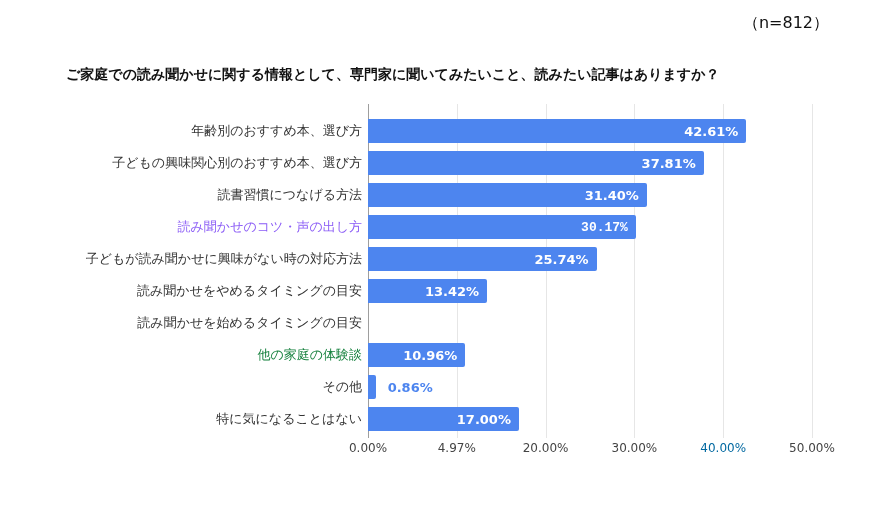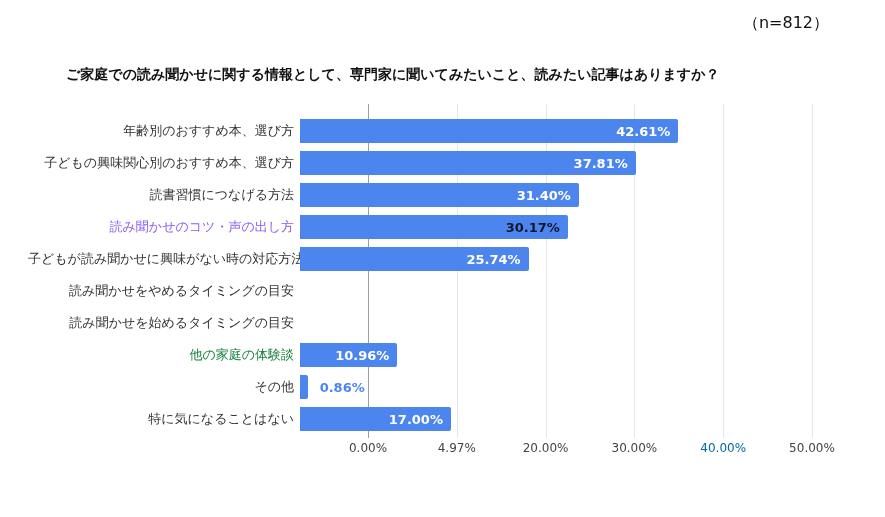--- a/index.html
+++ b/index.html
@@ -49,21 +49,21 @@
     top: 115px;
     left: 0;
     width: 812px;
   }
   .row {
     display: flex;
     align-items: center;
     height: 32px;
   }
   .cat-label {
-    width: 300px;
+    width: 368px;
     padding-right: 6px;
     text-align: right;
     font-size: 13px;
     color: #333333;
     white-space: nowrap;
   }
   .track {
     position: relative;
     width: 444px;
     height: 24px;
@@ -140,34 +140,39 @@
         <div class="track">
           <div class="bar" style="width: 62.8%; background: rgb(77, 133, 239);">
             <div class="val" style="color: rgb(255, 255, 255);">31.40%</div>
           </div>
         </div>
       </div>
       <div class="row">
         <div class="cat-label" style="color: #8b5cf6; padding-left: 48px;">読み聞かせのコツ・声の出し方</div>
         <div class="track">
           <div class="bar" style="width: 60.34%; background: rgb(77, 133, 239);">
-            <div class="val" style="color: #0f172a;">30.17%</div>
+            <div class="val" style="color: #ffffff; font-family: Liberation Mono, monospace;">30.17%</div>
           </div>
         </div>
       </div>
       <div class="row">
         <div class="cat-label" style="color: rgb(51, 51, 51); padding-left: 28px;">子どもが読み聞かせに興味がない時の対応方法</div>
         <div class="track">
           <div class="bar" style="width: 51.48%; background: rgb(77, 133, 239);">
             <div class="val" style="color: rgb(255, 255, 255);">25.74%</div>
           </div>
         </div>
       </div>
       <div class="row">
         <div class="cat-label" style="color: rgb(51, 51, 51);">読み聞かせをやめるタイミングの目安</div>
+        <div class="track">
+          <div class="bar" style="width: 26.84%; background: rgb(77, 133, 239);">
+            <div class="val" style="color: rgb(255, 255, 255);">13.42%</div>
+          </div>
+        </div>
       </div>
       <div class="row">
         <div class="cat-label" style="color: rgb(51, 51, 51);">読み聞かせを始めるタイミングの目安</div>
       </div>
       <div class="row">
         <div class="cat-label" style="color: #15803d;">他の家庭の体験談</div>
         <div class="track">
           <div class="bar" style="width: 21.92%; background: rgb(77, 133, 239);">
             <div class="val" style="color: rgb(255, 255, 255);">10.96%</div>
           </div>

